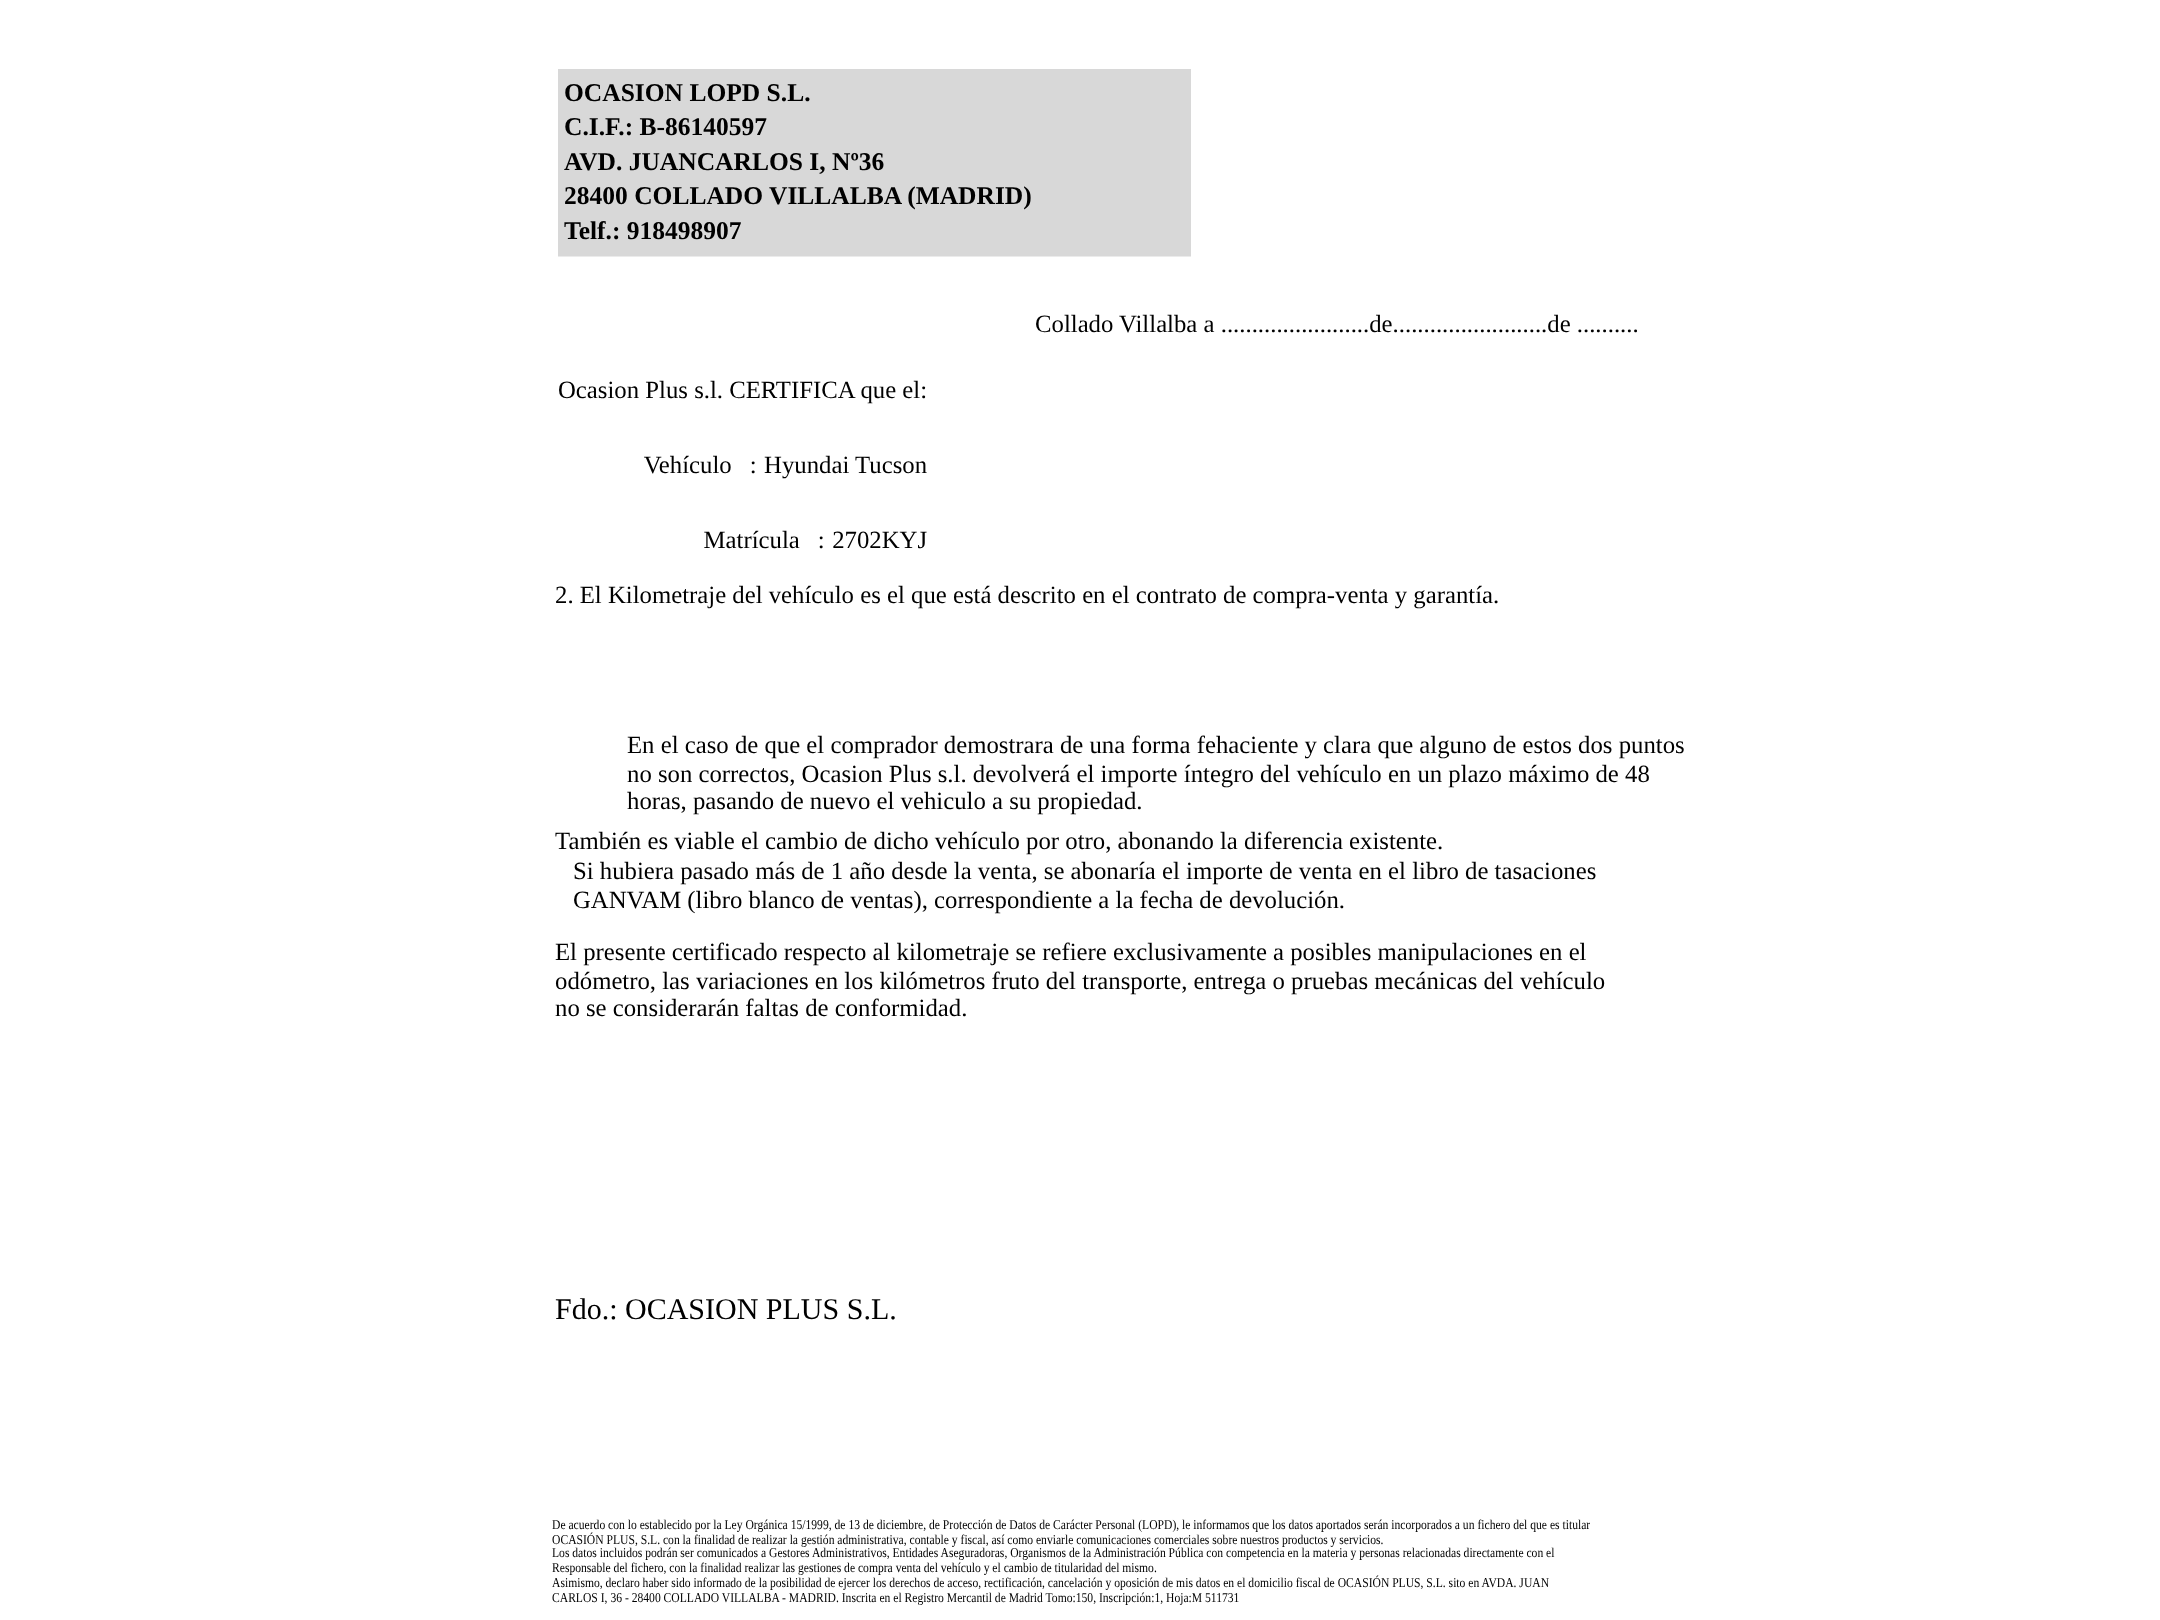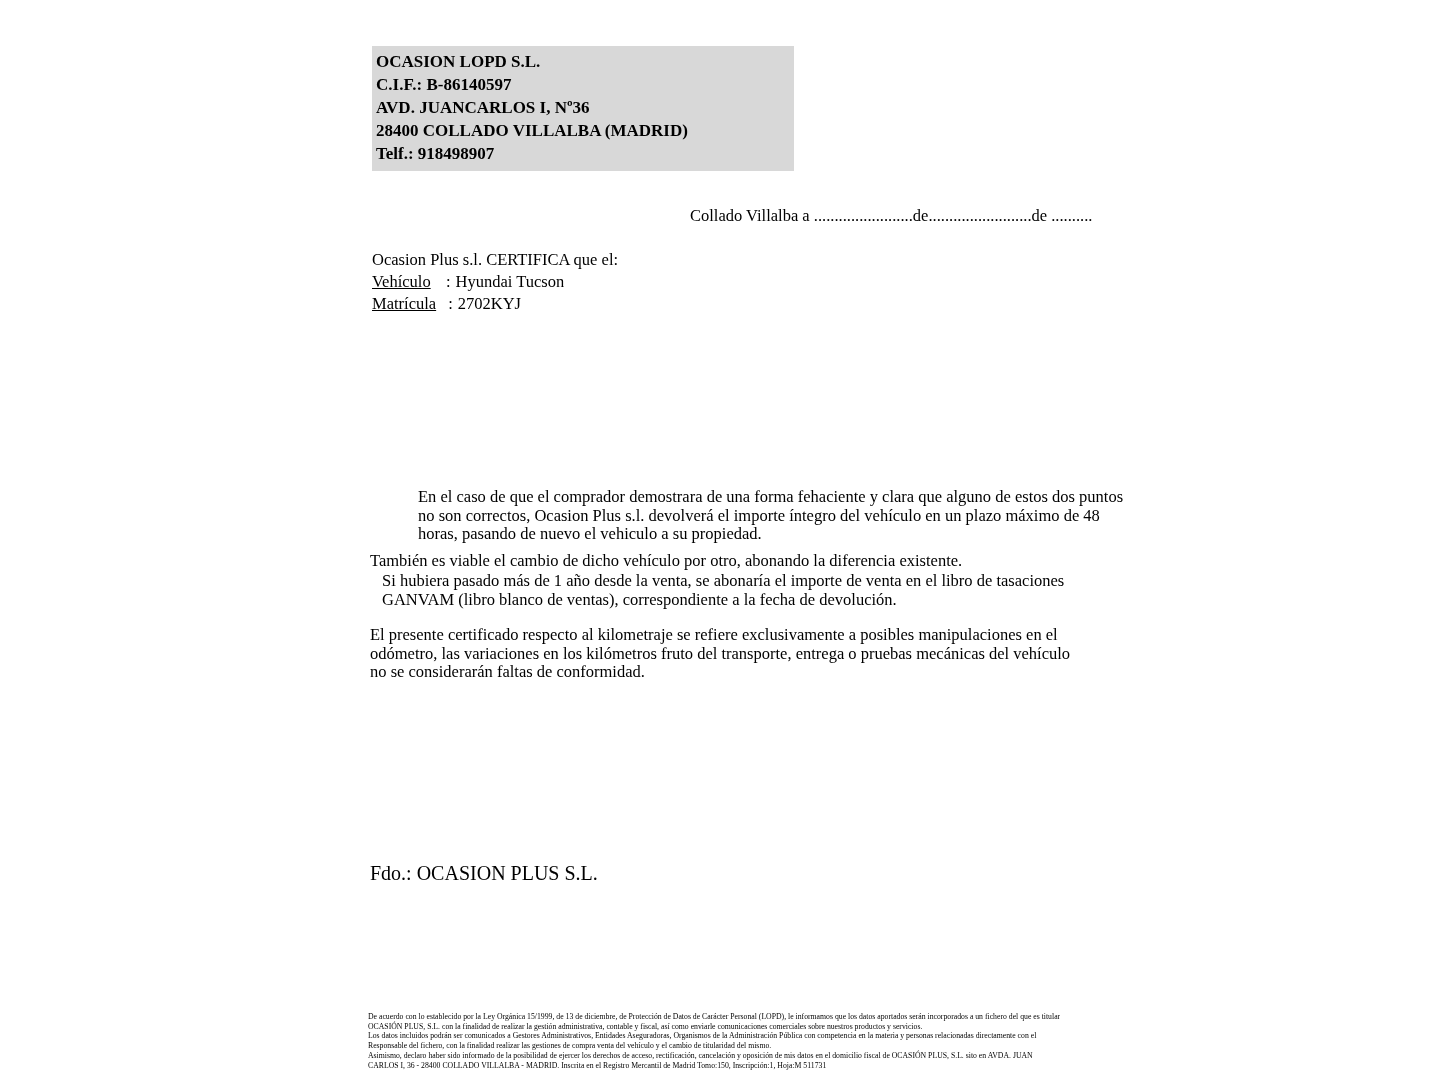--- a/index.html
+++ b/index.html
@@ -34,25 +34,26 @@
     top: 206px;
     font-size: 16.5px;
     white-space: nowrap;
   }
   .cert-block {
     position: absolute;
     left: 372px;
     top: 249px;
     font-size: 16.5px;
     line-height: 22px;
+    text-align: right;
   }
   .cert-field .cert-label {
     display: inline-block;
     min-width: 62px;
-    text-decoration: underline;
+    margin-top: 28px;
   }
   .cert-field .cert-sep {
     display: inline-block;
     margin-left: 12px;
   }
   .cert-field .cert-value {
     display: inline-block;
     margin-left: 5px;
   }
   .point {
@@ -114,20 +115,21 @@
   <div class="cert-block">
     <div>Ocasion Plus s.l. CERTIFICA que el:</div>
     <div class="cert-field">
       <span class="cert-label">Vehículo</span><span class="cert-sep">:</span><span class="cert-value">Hyundai Tucson</span>
     </div>
     <div class="cert-field">
       <span class="cert-label">Matrícula</span><span class="cert-sep">:</span><span class="cert-value">2702KYJ</span>
     </div>
   </div>
 
+  <div class="point point-2">2. El Kilometraje del vehículo es el que está descrito en el contrato de compra-venta y garantía.</div>
 
   <p class="para para-1">En el caso de que el comprador demostrara de una forma fehaciente y clara que alguno de estos dos puntos no son correctos, Ocasion Plus s.l. devolverá el importe íntegro del vehículo en un plazo máximo de 48 horas, pasando de nuevo el vehiculo a su propiedad.</p>
   <p class="para para-2">También es viable el cambio de dicho vehículo por otro, abonando la diferencia existente.</p>
   <p class="para para-3">Si hubiera pasado más de 1 año desde la venta, se abonaría el importe de venta en el libro de tasaciones GANVAM (libro blanco de ventas), correspondiente a la fecha de devolución.</p>
   <p class="para para-4">El presente certificado respecto al kilometraje se refiere exclusivamente a posibles manipulaciones en el odómetro, las variaciones en los kilómetros fruto del transporte, entrega o pruebas mecánicas del vehículo no se considerarán faltas de conformidad.</p>
 
   <div class="signature">Fdo.: OCASION PLUS S.L.</div>
 
   <div class="legal-footer">
     <div class="legal-line">De acuerdo con lo establecido por la Ley Orgánica 15/1999, de 13 de diciembre, de Protección de Datos de Carácter Personal (LOPD), le informamos que los datos aportados serán incorporados a un fichero del que es titular</div>

